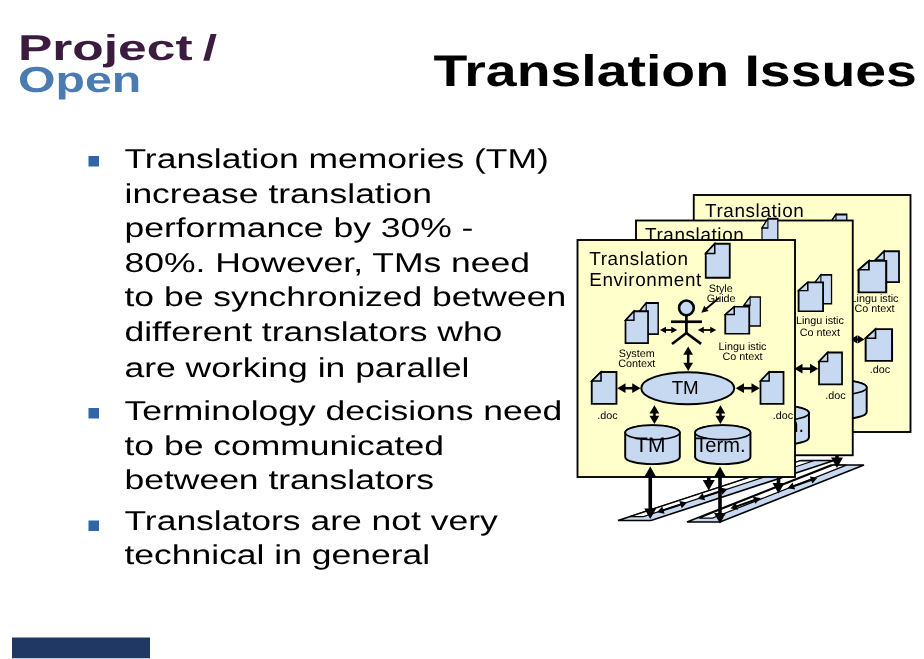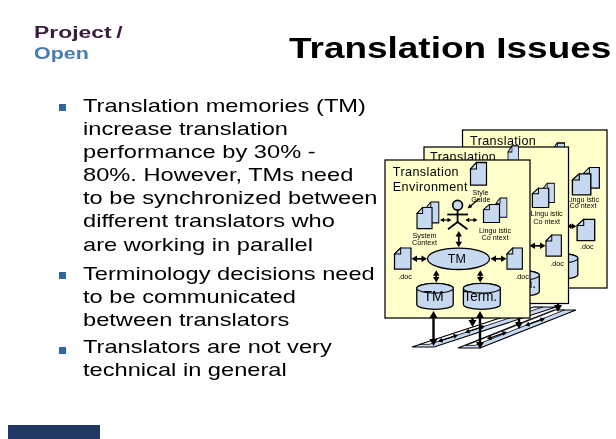--- a/index.html
+++ b/index.html
@@ -1,18 +1,18 @@
 <!DOCTYPE html>
 <html><head><meta charset="utf-8">
 <style>
   html,body { margin:0; padding:0; }
   body { width:616px; height:439px; position:relative; background:#fff;
          font-family:"Liberation Sans", sans-serif; overflow:hidden; }
-  .logo { position:absolute; left:34px; top:21.6px; font-weight:bold;
-           font-size:16px; line-height:21.3px; }
+  .logo { position:absolute; left:12px; top:21.6px; font-weight:bold;
+           font-size:24px; line-height:21.3px; }
   .logo .l1 { color:#3B1B3E; transform:scaleX(1.43); transform-origin:left top; }
   .logo .l2 { color:#4A7CB2; transform:scaleX(1.34); transform-origin:left top; }
   .title { position:absolute; left:289px; top:31.1px; font-weight:bold;
             font-size:29.5px; color:#000; white-space:nowrap;
             transform:scaleX(1.252); transform-origin:left top; }
   .bullets { position:absolute; left:83px; top:0; font-size:18.2px;
               line-height:23.1px; color:#000; white-space:nowrap; }
   .b { position:absolute; left:0; transform:scaleX(1.30); transform-origin:left top; }
   .sq { position:absolute; left:59px; width:7px; height:7px; background:#2F66A3; }
   .navy { position:absolute; left:8px; top:425px; width:92px; height:14px; background:#1F3864; }

